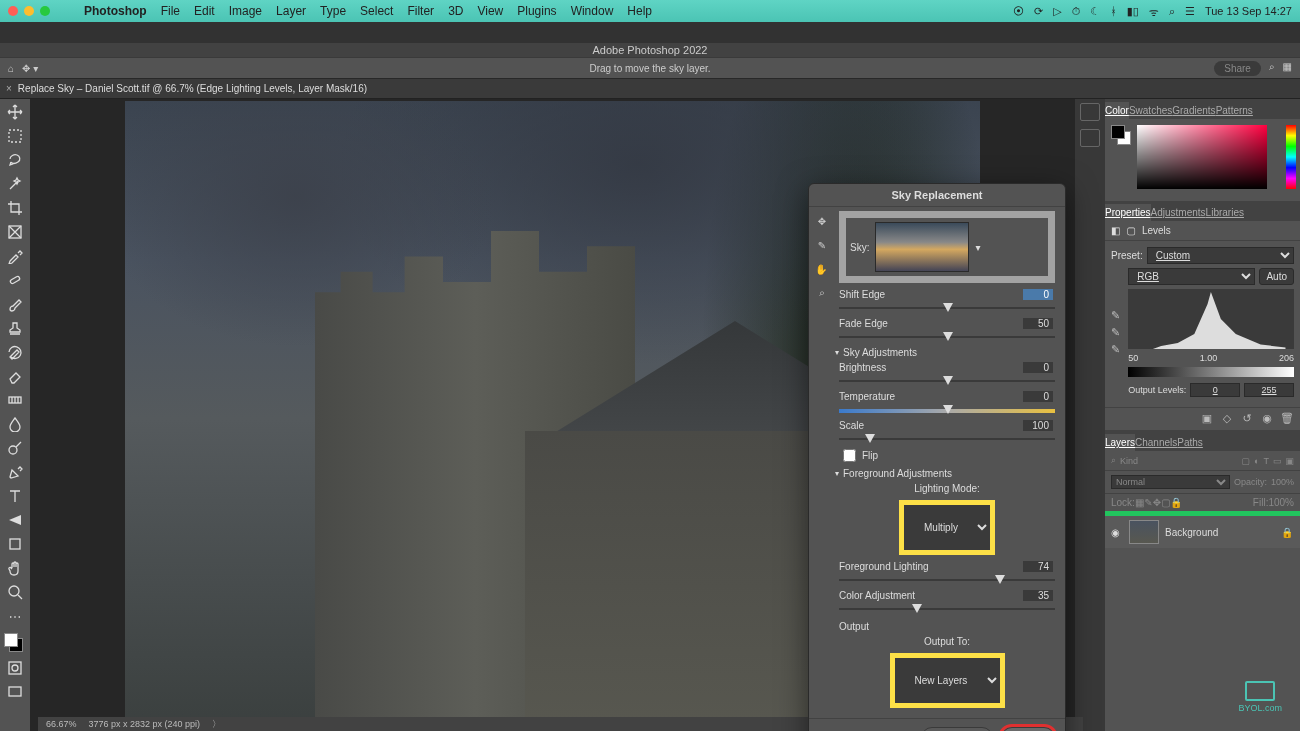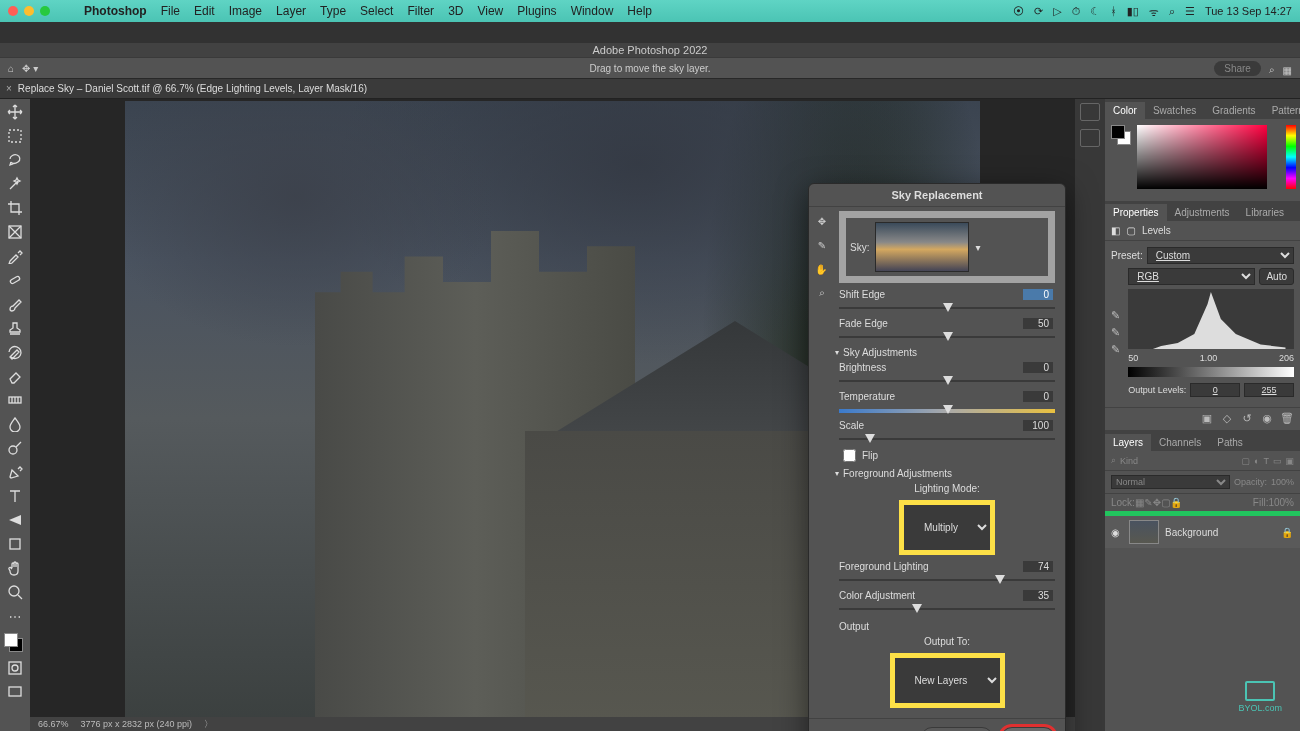--- a/index.html
+++ b/index.html
@@ -10,21 +10,21 @@
 .menubar .spacer { flex: 1; }
 .menubar .right { display: flex; gap: 10px; align-items: center; }
 .menubar .right span { font-size: 11px; }
 .traffic { display: flex; gap: 6px; margin-right: 6px; }
 .dot { width: 10px; height: 10px; border-radius: 50%; }
 .dot.red { background: #ff5f56; } .dot.yellow { background: #ffbd2e; } .dot.green { background: #27c93f; }
 .titlebar { height: 14px; background: #424242; text-align: center; font-size: 11px; color: #ccc; line-height: 14px; margin-top: 21px; }
 .optionsbar { height: 22px; background: #535353; display: flex; align-items: center; padding: 0 8px; font-size: 10px; color: #ccc; border-top: 1px solid #3a3a3a; border-bottom: 1px solid #282828; }
 .optionsbar .home { margin-right: 8px; }
 .optionsbar .hint { position: absolute; left: 50%; transform: translateX(-50%); }
-.optionsbar .right-ctrl { margin-left: auto; display: flex; gap: 8px; align-items:flex-end;}
+.optionsbar .right-ctrl { margin-left: auto; display: flex; gap: 8px; align-items:flex-start;}
 .share-btn { background:#3a3a3a; padding:2px 10px; border-radius:10px; color:#888; font-size:10px;}
 .tabbar { height: 20px; background: #3a3a3a; display: flex; align-items: center; padding: 0 6px; font-size: 10px; color: #ddd; border-bottom: 1px solid #222; }
 .tabbar .close-x { margin-right: 6px; color: #aaa; }
 .main { display: flex; height: 643px; }
 .toolbox { width: 30px; background: #535353; display: flex; flex-direction: column; padding: 2px 0; gap: 2px; align-items:center;}
 .tool { width: 24px; height: 22px; display:flex; align-items:center; justify-content:center; color:#ddd; font-size:13px; position:relative;}
 .tool svg { width:16px; height:16px; fill:none; stroke:#ddd; stroke-width:1.3; }
 .fgbg { position:relative; width:22px; height:22px; margin-top:4px;}
 .fgbg .fg { position:absolute; width:14px; height:14px; background:#fff; border:1px solid #888; top:0; left:0;}
 .fgbg .bg { position:absolute; width:14px; height:14px; background:#000; border:1px solid #888; bottom:3px; right:3px;}
@@ -35,21 +35,21 @@
   radial-gradient(ellipse 300px 200px at 60% 10%, rgba(50,55,65,0.8), transparent),
   radial-gradient(ellipse 150px 400px at 85% 40%, rgba(20,30,15,0.9), transparent);
 }
 .castle { position:absolute; left:190px; top:130px; width:320px; height:510px; background:linear-gradient(90deg,#494a47,#5d5e58,#4a4b45); clip-path: polygon(0 100%, 0 12%, 8% 12%, 8% 8%, 18% 8%, 18% 12%, 28% 12%, 28% 5%, 40% 5%, 40% 10%, 55% 10%, 55% 0%, 70% 0%, 70% 8%, 85% 8%, 85% 3%, 100% 3%, 100% 100%);}
 .church { position:absolute; left:400px; top:330px; width:420px; height:310px; background:linear-gradient(#4a4a46,#585850);}
 .roof { position:absolute; left:400px; top:220px; width:420px; height:130px; background:linear-gradient(#35383a,#45484a); clip-path:polygon(0 100%, 50% 0, 100% 100%);}
 .right-dock { width: 30px; background: #383838; display:flex; flex-direction:column; align-items:center; padding-top:4px; gap:8px;}
 .right-dock div { width:20px; height:18px; border:1px solid #666; border-radius:2px;}
 .panels { width: 195px; background: #535353; display: flex; flex-direction: column; font-size:10px;}
 .panel-tabs { display:flex; background:#424242; height:20px; align-items:flex-end; }
-.panel-tab { padding:3px 8px; color:#aaa; cursor:pointer;}
+.panel-tab { padding:3px 0; color:#aaa; cursor:pointer;text-decoration:underline;}
 .panel-tab.active { background:#535353; color:#fff;}
 .color-panel { height:82px; padding:6px; position:relative;}
 .color-picker { position:absolute; left:32px; top:6px; width:130px; height:64px; background:linear-gradient(to right, #fff, #ff0040), linear-gradient(to top, #000, transparent); background-blend-mode:multiply;}
 .color-fgbg { position:absolute; left:6px; top:6px; width:20px; height:20px;}
 .color-fgbg .cf { position:absolute; width:14px; height:14px; background:#000; border:1px solid #888;}
 .color-fgbg .cb { position:absolute; width:14px; height:14px; background:#fff; border:1px solid #888; top:6px; left:6px;}
 .hue { position:absolute; right:4px; top:6px; width:10px; height:64px; background:linear-gradient(red,yellow,lime,cyan,blue,magenta,red);}
 .prop-header { display:flex; align-items:center; padding:4px 6px; gap:6px; border-bottom:1px solid #424242;}
 .prop-body { padding:6px; }
 .prop-row { display:flex; align-items:center; gap:4px; margin-bottom:4px;}
@@ -63,21 +63,21 @@
 .icon-row { display:flex; justify-content:flex-end; gap:6px; padding:4px 6px; border-top:1px solid #424242; border-bottom:1px solid #424242;}
 .icon-row span { width:14px; height:14px; display:inline-block; color:#bbb; text-align:center; font-size:11px;}
 .layers-body { flex:1; padding:0;}
 .layers-controls { padding:4px 6px; display:flex; gap:4px; align-items:center; font-size:9px; color:#888; border-bottom:1px solid #424242;}
 .layers-controls select { background:#3a3a3a; border:1px solid #2a2a2a; color:#888; font-size:9px; flex:1;}
 .lock-row { padding:3px 6px; display:flex; gap:0; align-items:center; font-size:10px; color:#888; border-bottom:5px solid #22c55e;}
 .layer-item { display:flex; align-items:center; padding:4px 6px; gap:6px; background:#5a5a5a;}
 .layer-eye { width:12px;}
 .layer-thumb { width:30px; height:24px; background:linear-gradient(#4a5360,#585850); border:1px solid #888;}
 .layer-lock { margin-left:auto; color:#aaa;}
-.statusbar { height:14px; background:#424242; font-size:9px; color:#bbb; padding:0 8px; display:flex; align-items:center; gap:12px; position:absolute; bottom:0; left:30px; width:1045px;}
+.statusbar { height:14px; background:#424242; font-size:9px; color:#bbb; padding:0 8px; display:flex; align-items:center; gap:12px; position:absolute; bottom:0; left:38px; width:1045px;}
 
 .dialog { position:absolute; left:808px; top:183px; width:258px; background:#535353; border:1px solid #2a2a2a; border-radius:6px; box-shadow:0 8px 30px rgba(0,0,0,0.5); font-size:10px;}
 .dialog-title { text-align:center; padding:5px; font-weight:600; font-size:11px; border-bottom:1px solid #424242;}
 .dialog-body { display:flex;}
 .dialog-tools { width:26px; display:flex; flex-direction:column; align-items:center; padding:6px 0; gap:8px;}
 .dialog-tools span { width:16px; height:16px; display:flex; align-items:center; justify-content:center; color:#ccc;}
 .dialog-content { flex:1; padding:4px 10px 4px 4px;}
 .sky-row { display:flex; align-items:center; gap:6px; padding:4px; border:7px solid #a3a3a3; margin-bottom:6px;}
 .sky-thumb { width:94px; height:50px; background:linear-gradient(180deg,#3a4a5a 0%,#888 40%,#d4a860 55%,#445 100%); border:1px solid #2a2a2a;}
 .slider-row { margin-bottom:2px;}

